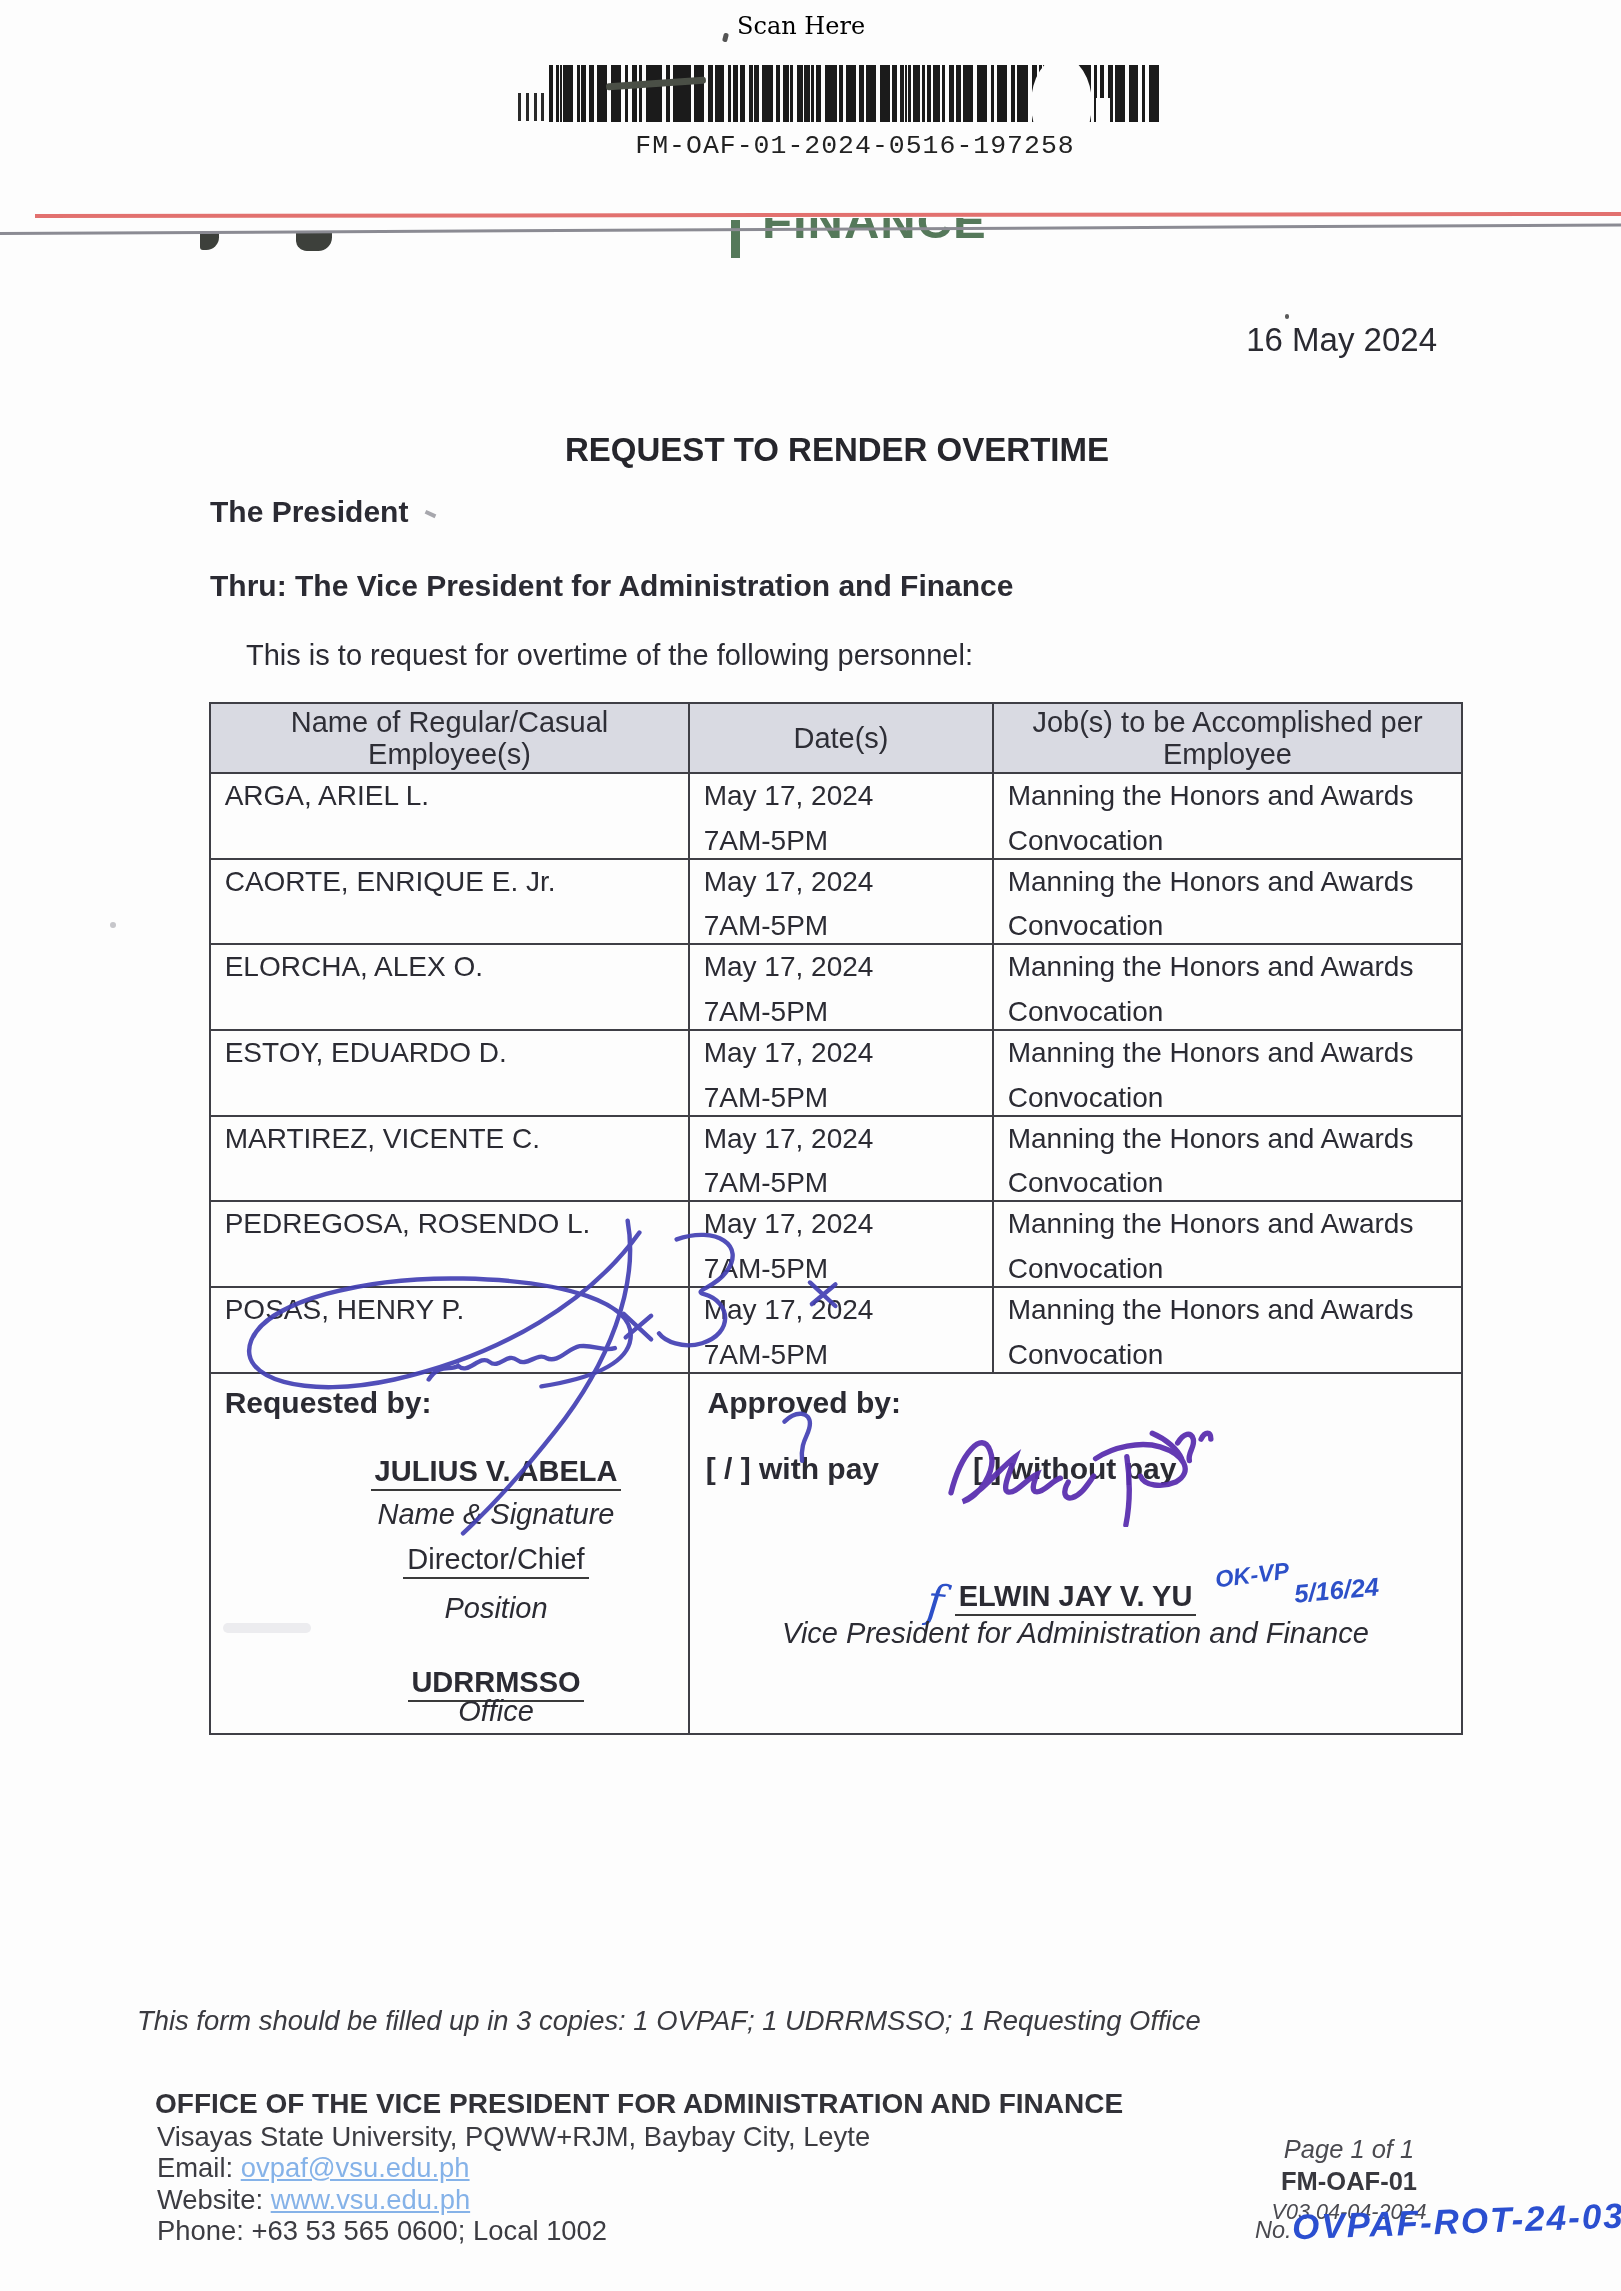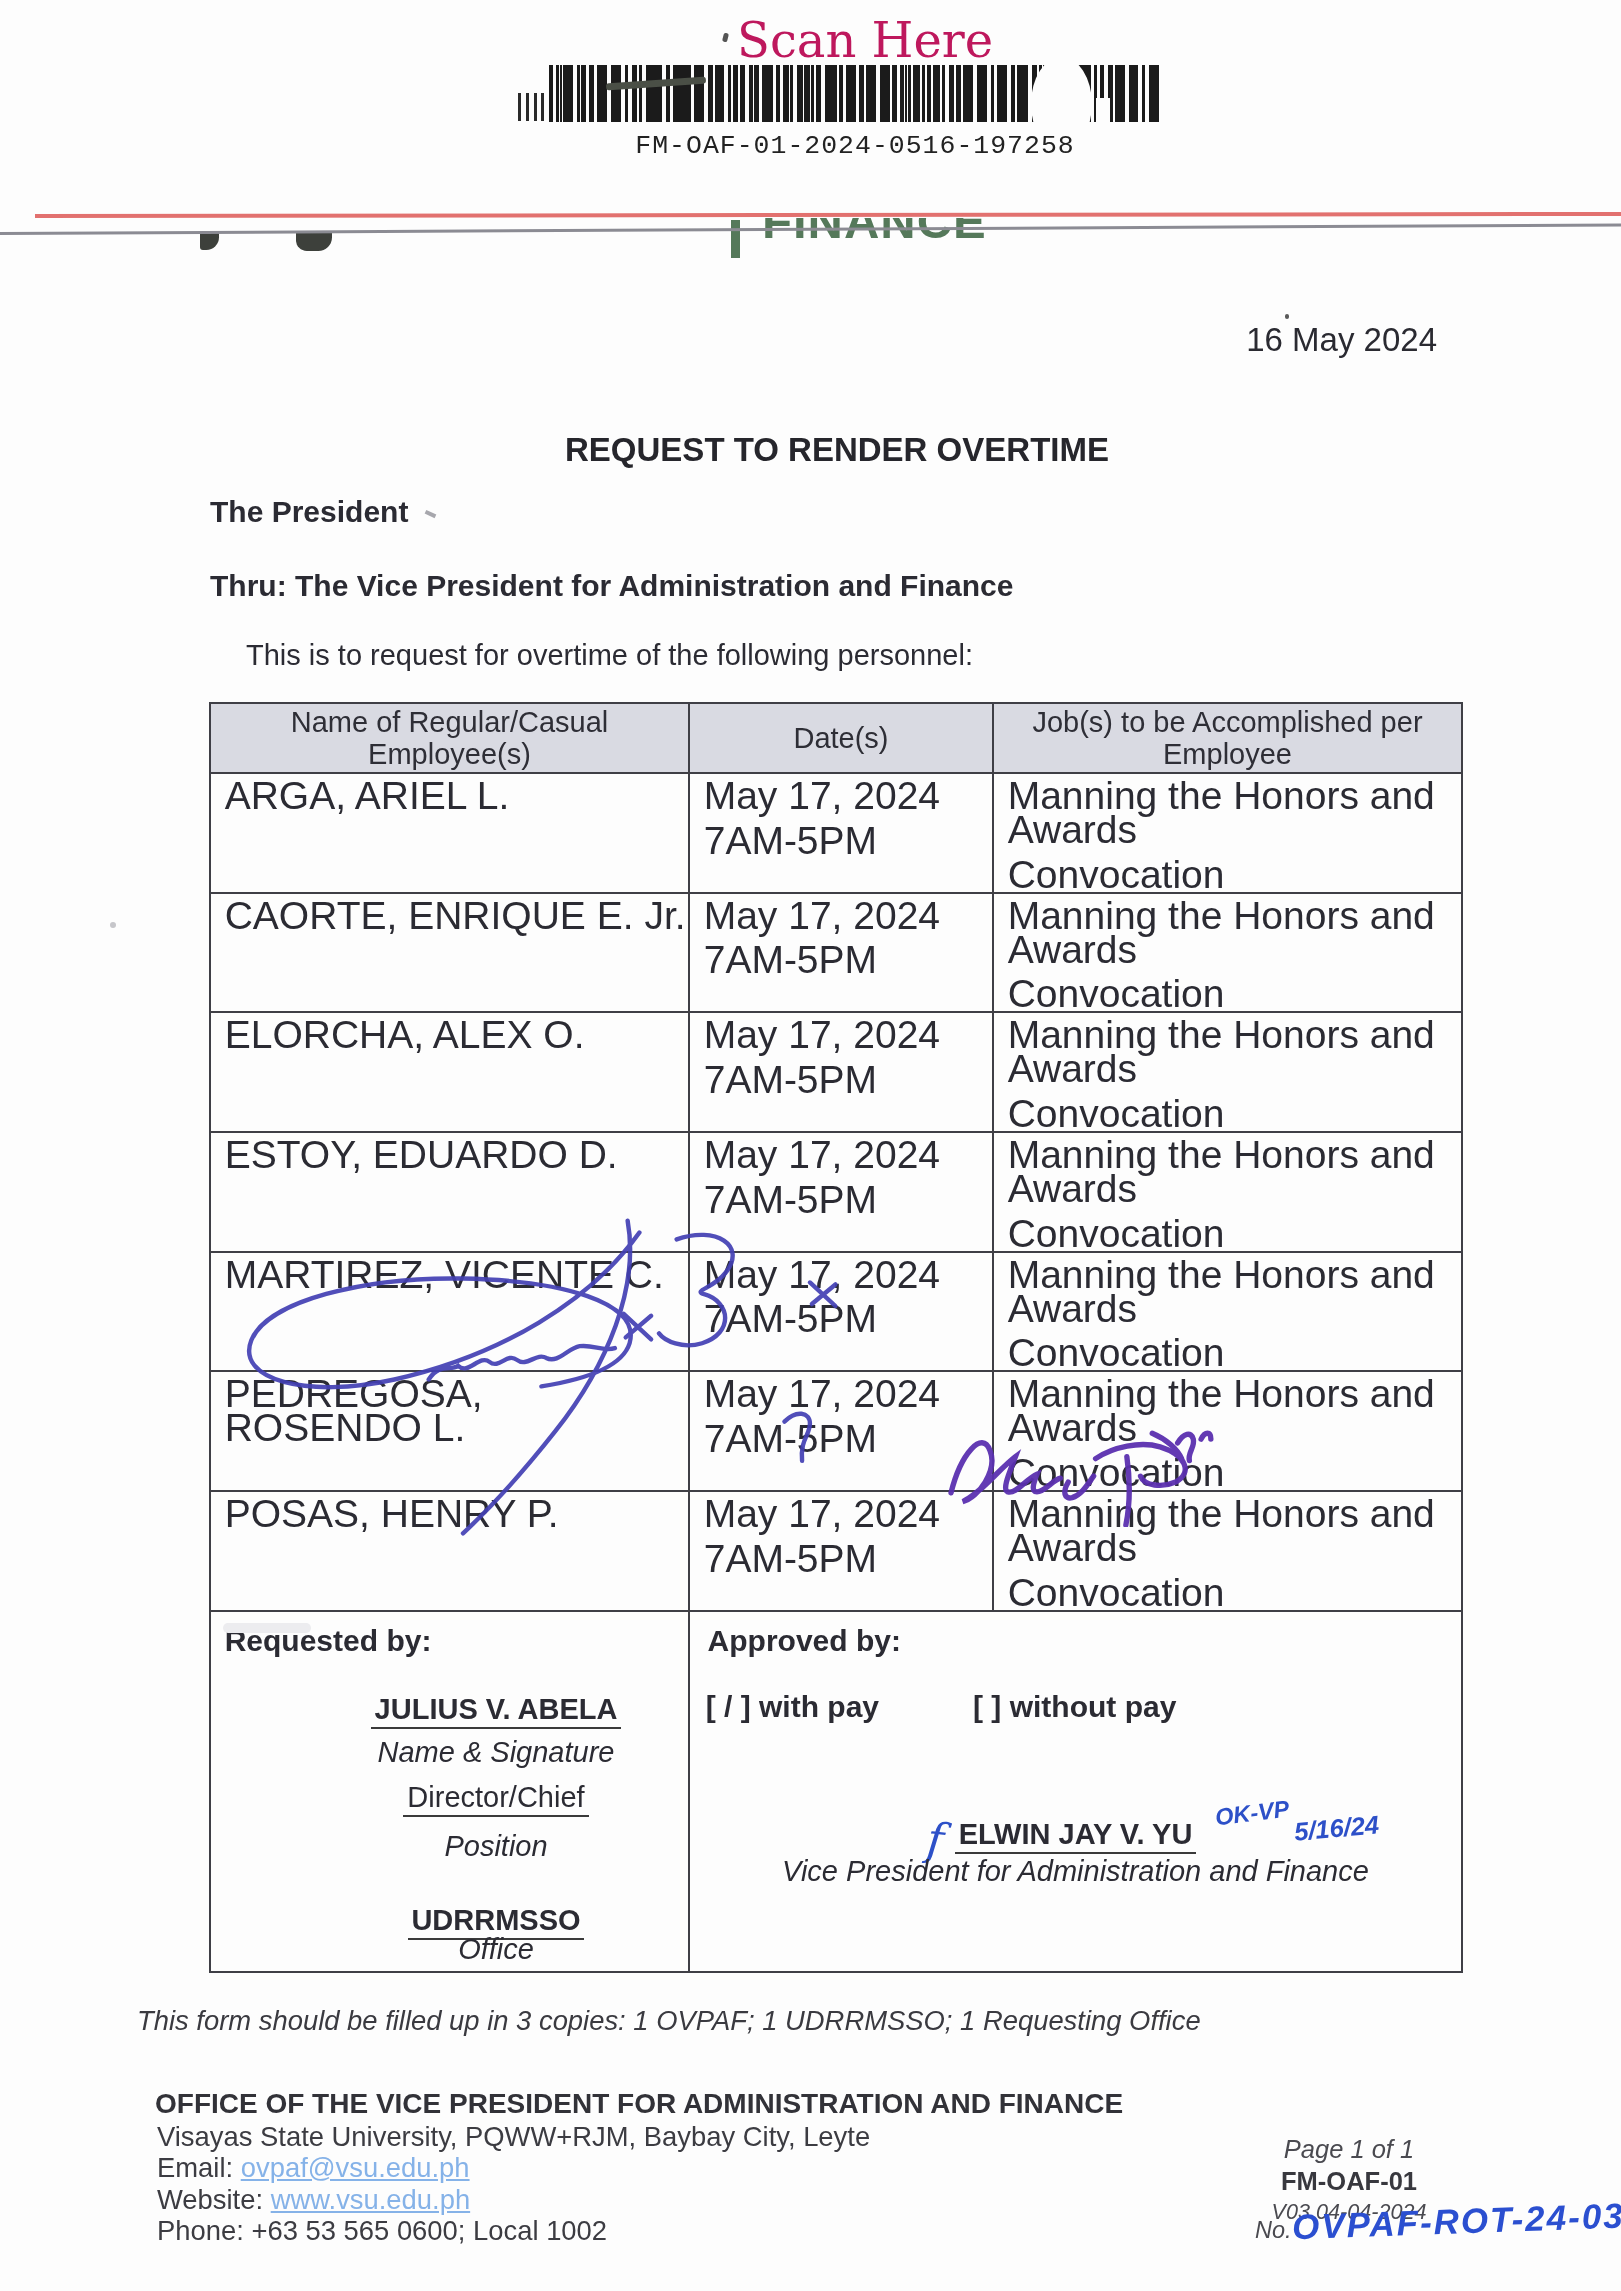--- a/index.html
+++ b/index.html
@@ -4,21 +4,21 @@
 <style>
   html,body{margin:0;padding:0;background:#e8e8e8;}
   .page{
     position:relative;width:1621px;height:2292px;background:#fdfdfd;
     font-family:"Liberation Sans",sans-serif;color:#2b2b33;overflow:hidden;
     margin:0 auto;
   }
   .abs{position:absolute;}
 
   
-  .scan-here{top:11.8px;left:737px;font-family:"DejaVu Serif",serif;font-size:48px;color:#be185d;}
+  .scan-here{top:11.8px;left:737px;font-family:"DejaVu Serif",serif;font-size:24px;color:#000000;}
   .scan-dot{top:33px;left:723px;width:4.9px;height:8.8px;background:#555;border-radius:2px;transform:rotate(14deg);}
   .barcode{top:65px;left:549px;width:612px;height:57px;
     background-image:
       repeating-linear-gradient(90deg,#1b1b1b 0 2.9px,transparent 2.9px 6.9px),
       repeating-linear-gradient(90deg,#1b1b1b 0 2px,transparent 2px 10.8px),
       repeating-linear-gradient(90deg,#1b1b1b 0 3.9px,transparent 3.9px 16.7px),
       repeating-linear-gradient(90deg,transparent 0 18.6px,#1b1b1b 18.6px 21.6px);
   }
   .barcode-tail{top:93px;left:518px;width:25.5px;height:28px;
     background-image:repeating-linear-gradient(90deg,#2a2a2a 0 2.9px,transparent 2.9px 7.8px);}
@@ -44,21 +44,21 @@
   .addressee{top:495px;left:210px;font-size:30px;font-weight:bold;}
   .pres-mark{top:512px;left:425px;width:10.8px;height:3.9px;background:#a7a7ad;transform:rotate(25deg);}
   .thru-line{top:569px;left:210px;font-size:30px;font-weight:bold;}
   .intro-line{top:639px;left:210px;font-size:29px;margin-left:36px;}
 
   
   table.main{position:absolute;top:702px;left:209px;width:1252px;border-collapse:collapse;table-layout:fixed;}
   table.main th,table.main td{border:2px solid #3f3f46;vertical-align:top;box-sizing:border-box;}
   table.main{border:2.9px solid #3a3a41;}
   th.hdr{background:#d9dae2;font-weight:400;font-size:29px;color:#2e2e36;text-align:center;height:51px;padding:2px 5.9px;line-height:32px;}
-  td.cell{height:75px;font-size:39px;padding:4.9px 0 0 13.7px;line-height:34px;color:#2b2b33;}
+  td.cell{height:75px;font-size:28px;padding:4.9px 0 0 13.7px;line-height:34px;color:#2b2b33;}
   td.cell .l2{margin-top:10.8px;}
   .col-name{width:479px;}.col-date{width:304px;}.col-job{width:469px;}
 
   
   td.sigcell{height:361px;position:relative;font-size:29px;}
   .sig-label{position:absolute;top:11.8px;left:13.7px;font-weight:bold;font-size:30px;}
   .sig-center-l{position:absolute;left:93px;right:0;text-align:center;}
   .sig-center-r{position:absolute;left:0;right:0;text-align:center;}
   .u-bold{font-weight:bold;border-bottom:2.9px solid #3a3a3a;padding:0 3.9px 1px 3.9px;display:inline-block;}
   .u-reg{border-bottom:2.9px solid #3a3a3a;padding:0 3.9px 1px 3.9px;display:inline-block;}

